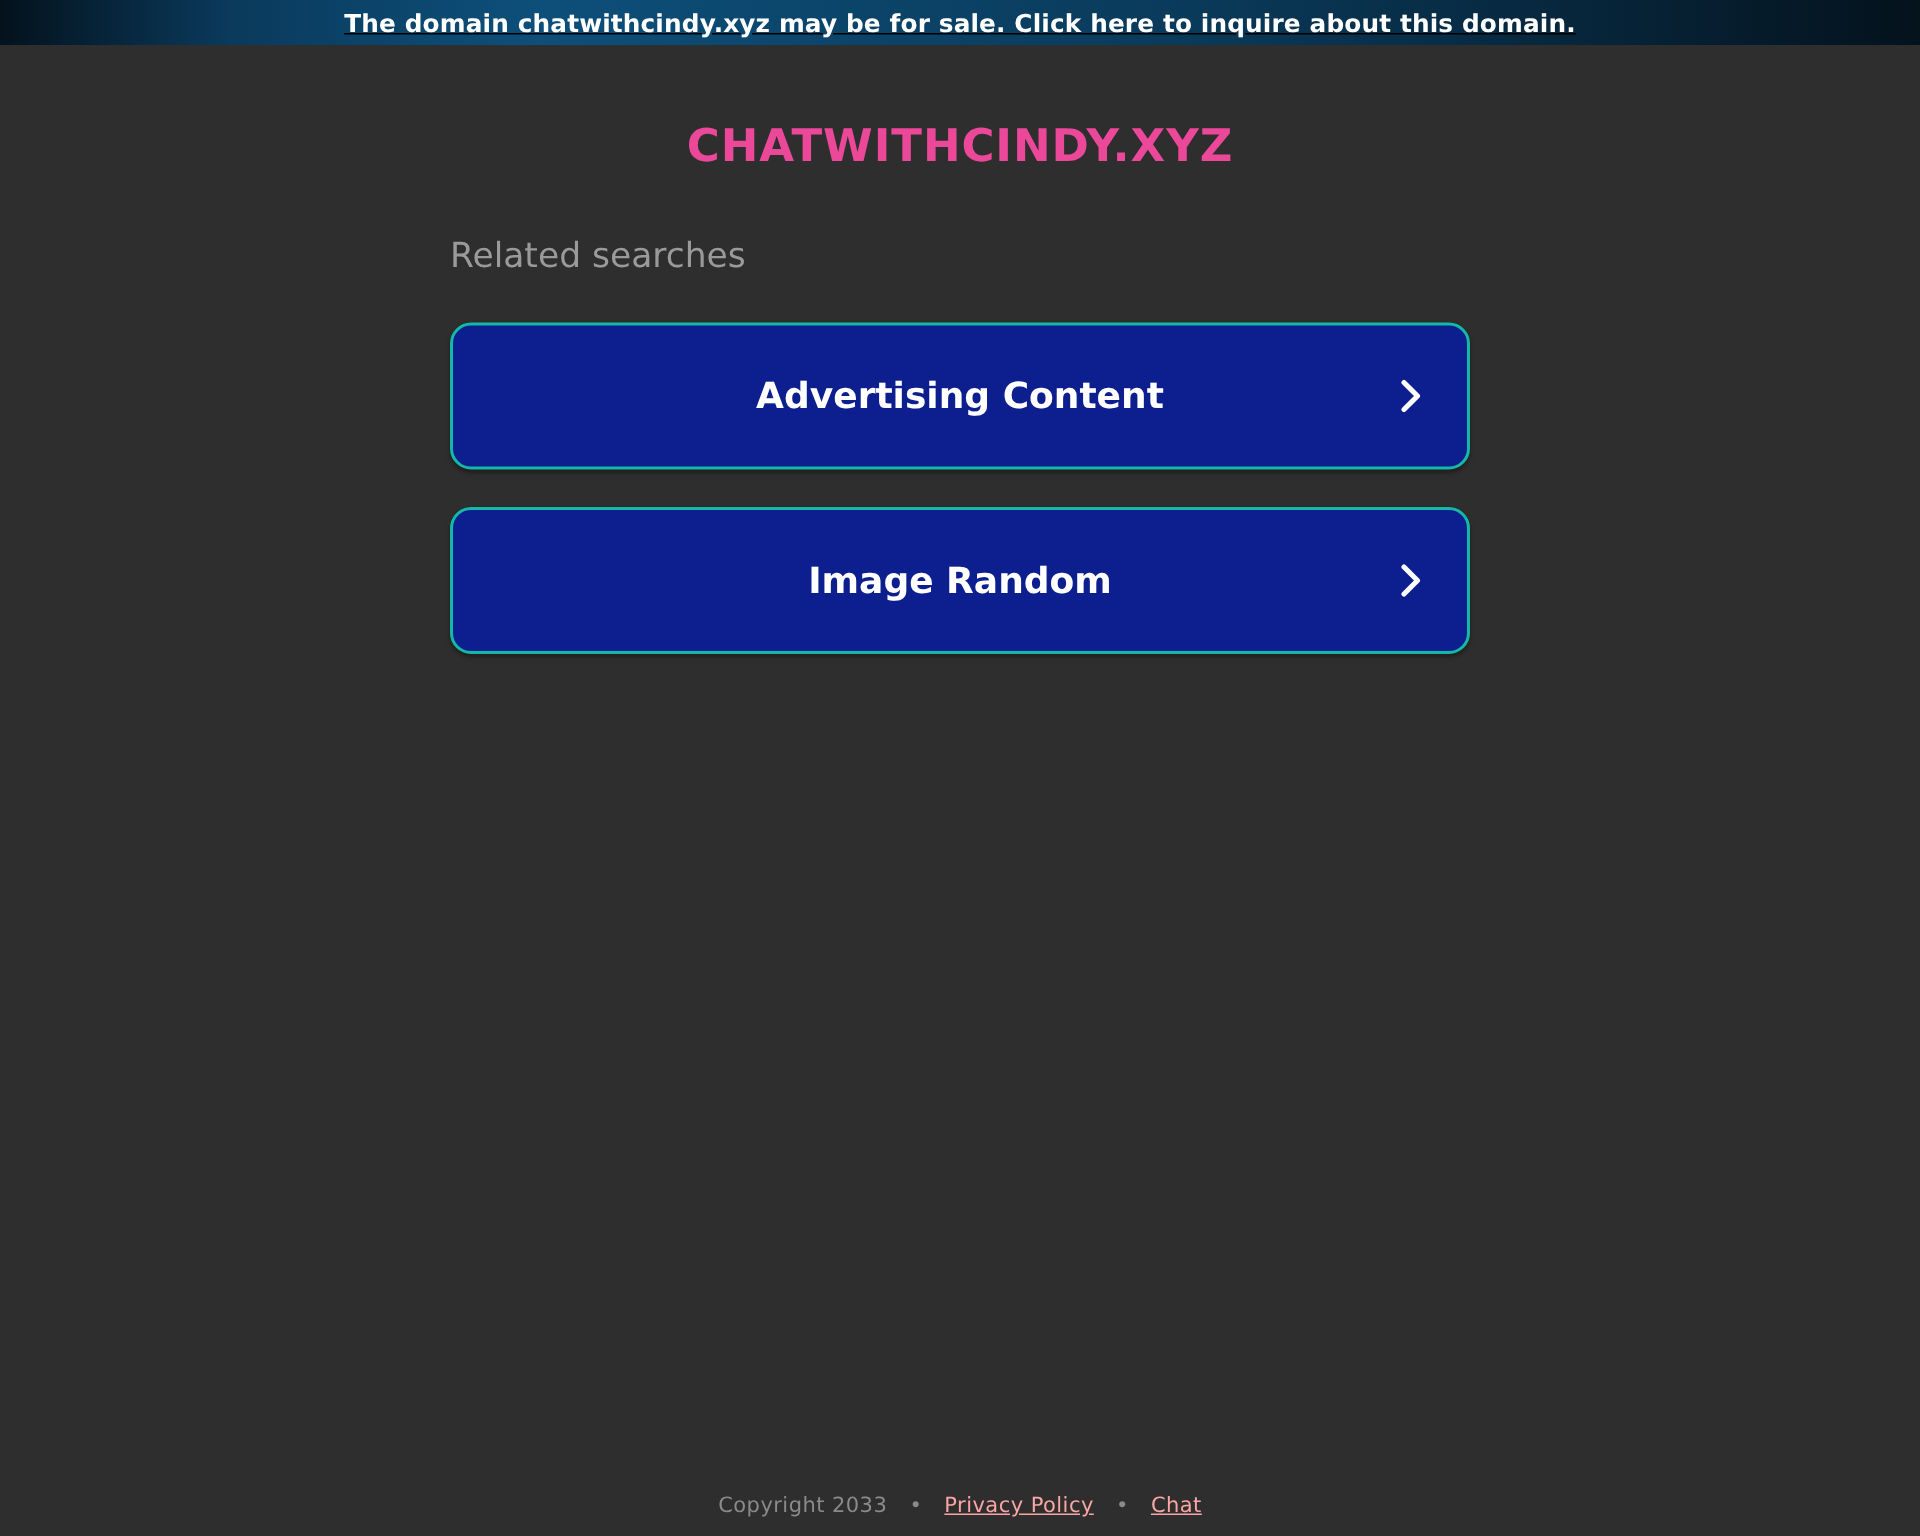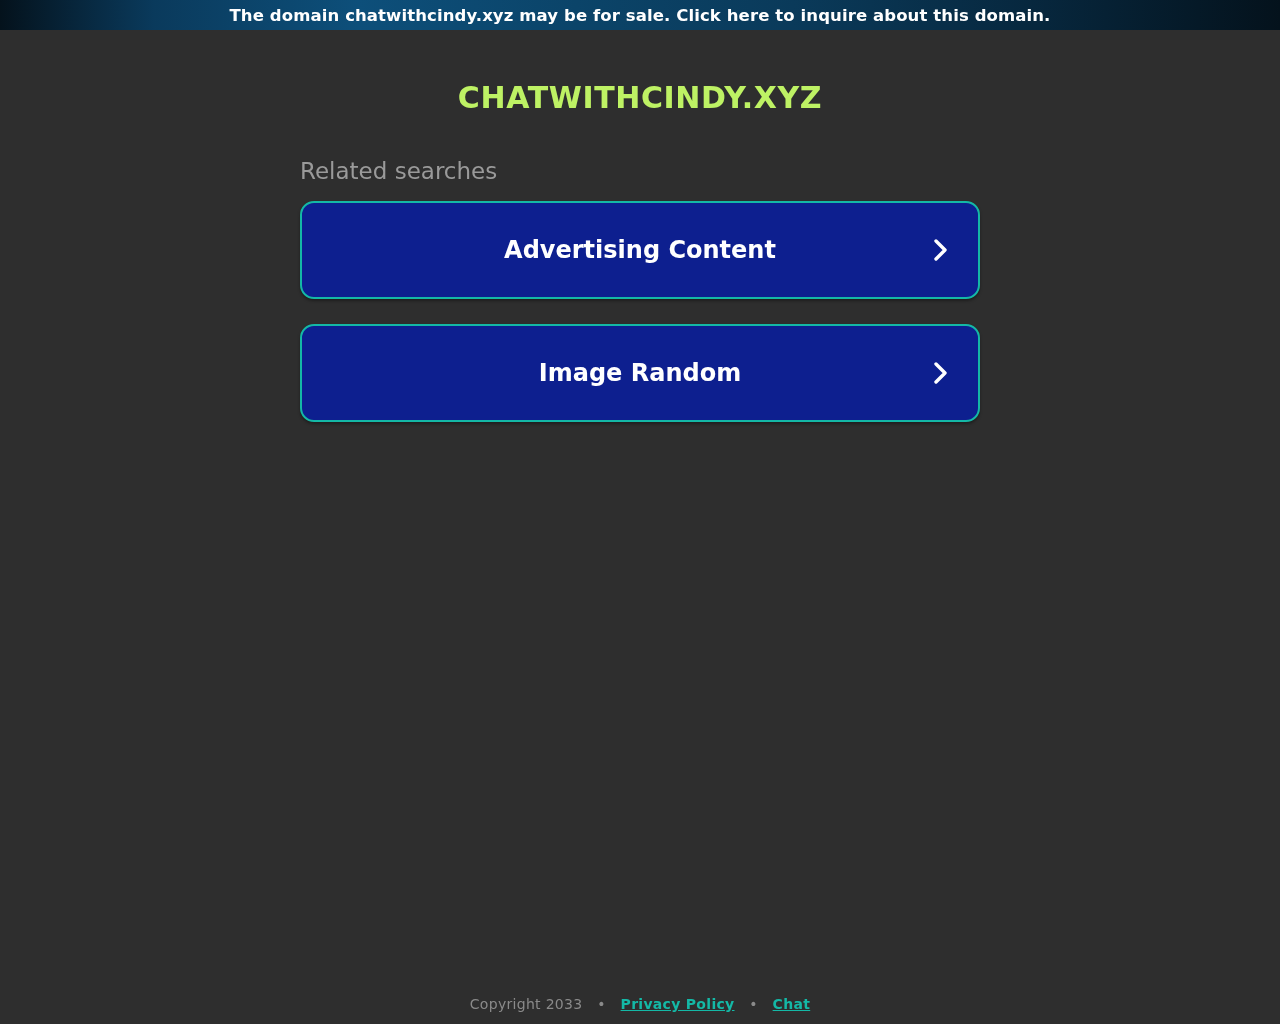--- a/index.html
+++ b/index.html
@@ -21,20 +21,21 @@
         #0a3a5c 12%,
         #0d4f7a 28%,
         #0b4469 45%,
         #0a3a5a 62%,
         #07283f 80%,
         #04121c 100%);
     display: flex;
     align-items: center;
     justify-content: center;
     cursor: pointer;
+    text-decoration: underline;
   }
   .banner::after {
     content: "";
     position: absolute;
     left: 0; right: 0; bottom: -4px;
     height: 4px;
     background: linear-gradient(to bottom, rgba(0,0,0,.55), rgba(0,0,0,0));
   }
   .banner-text {
     color: #ffffff;
@@ -47,39 +48,39 @@
   
   .page {
     position: relative;
     width: 1280px;
     height: 994px;
     background: #2e2e2e;
   }
 
   .domain-title {
     text-align: center;
-    color: #bef264;
+    color: #ec4899;
     font-size: 30px;
     font-weight: 700;
     letter-spacing: 0.6px;
     padding-top: 50px;
   }
 
   .content {
     width: 680px;
     margin: 0 auto;
     padding-top: 43px;
   }
 
   .related-label {
     color: #9a9a9a;
     font-size: 23px;
     font-weight: 400;
     margin-left: 0px;
-    margin-bottom: 17px;
+    margin-bottom: 31px;
   }
 
   .cards {
     display: flex;
     flex-direction: column;
     gap: 25px;
   }
 
   .card {
     position: relative;
@@ -119,23 +120,22 @@
     left: 0;
     right: 0;
     bottom: 12px;
     text-align: center;
     color: #8a8a8a;
     font-size: 14px;
     letter-spacing: 0.3px;
   }
   .footer .sep { margin: 0 10px; color: #8a8a8a; }
   .footer a {
-    color: #14b8a6;
+    color: #fca5a5;
     text-decoration: underline;
-    font-weight: bold;
   }
 </style>
 </head>
 <body>
 
 <div class="banner">
   <span class="banner-text">The domain chatwithcindy.xyz may be for sale. Click here to inquire about this domain.</span>
 </div>
 
 <div class="page">

